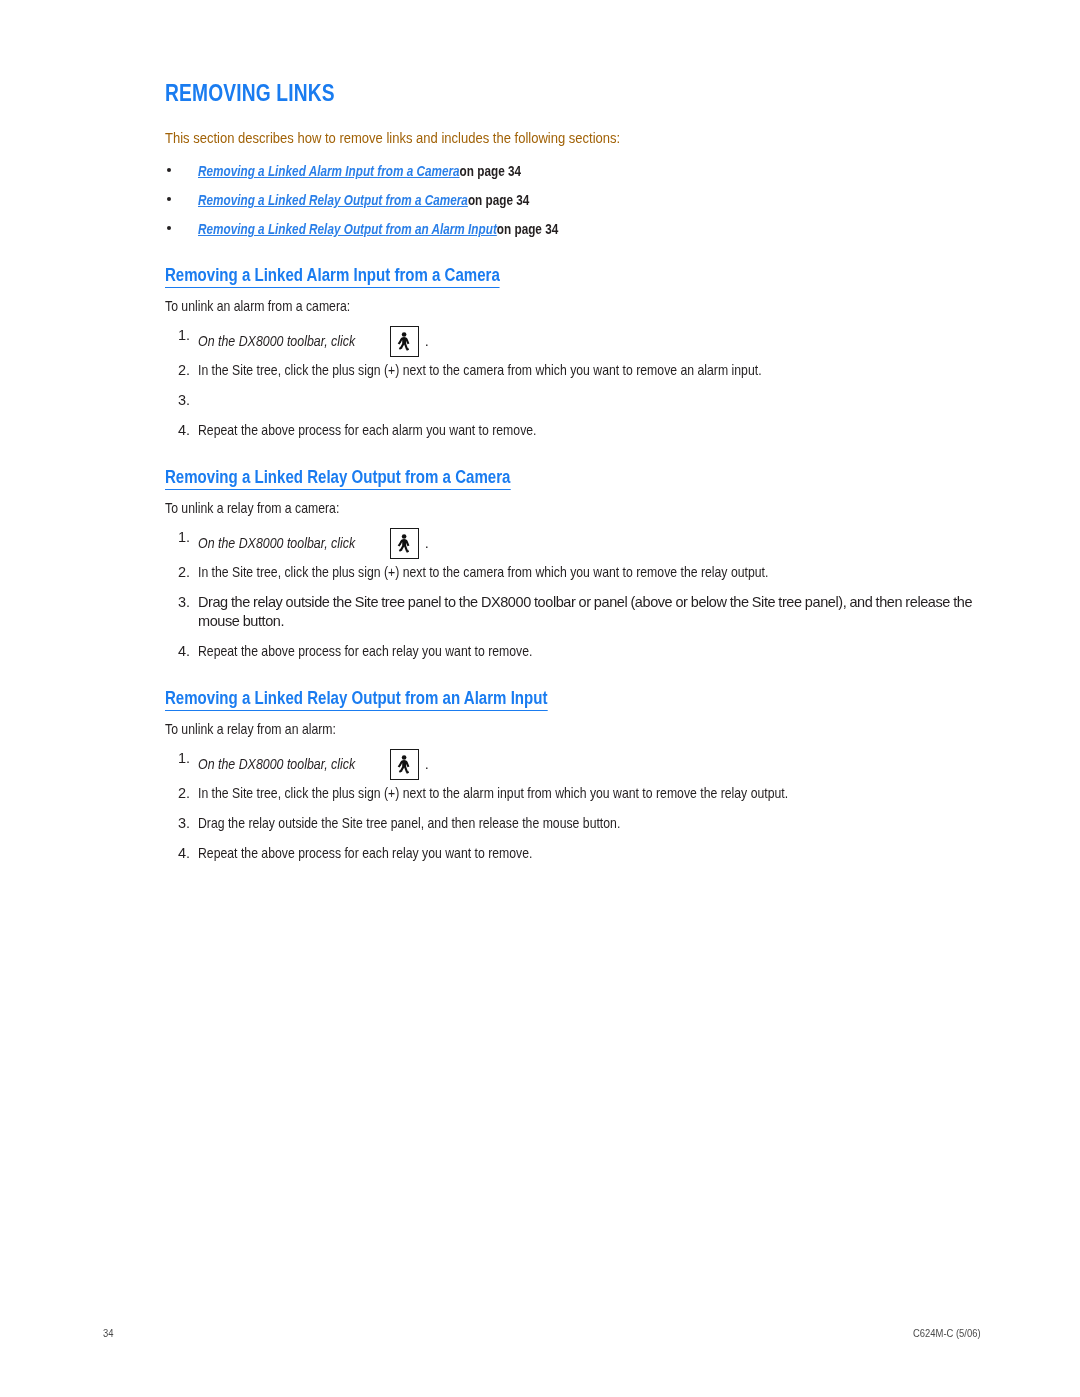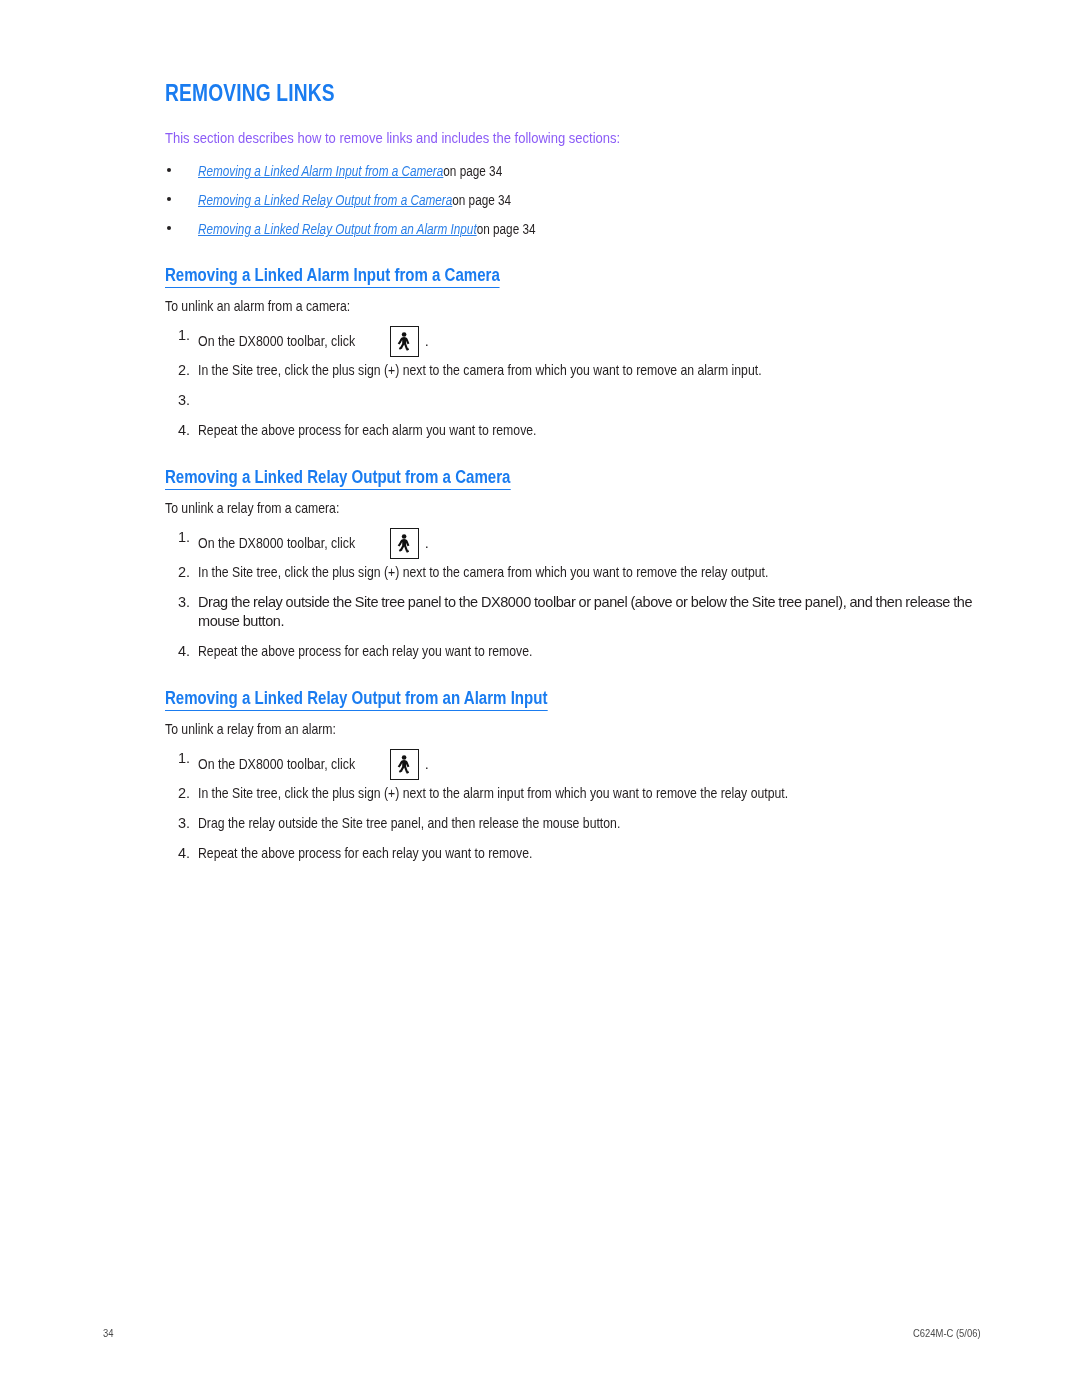--- a/index.html
+++ b/index.html
@@ -50,30 +50,31 @@
     line-height: 26px;
     margin: 0 0 22px 0;
     height: 26px;
   }
   .doc-title .cond { transform: scaleX(0.80); font-weight: bold; }
 
   
   .para {
     font-size: 15.5px;
     line-height: 20px;
-    color: #8b5cf6;
+    color: #a16207;
     margin: 0 0 14px 0;
   }
   .para .cond { transform: scaleX(0.84); }
 
   
   .bullets {
     margin: 0 0 26px 0;
     padding: 0;
     list-style: none;
+    font-weight: bold;
   }
   .bullets li {
     position: relative;
     padding-left: 33px;
     margin-bottom: 11px;
     font-size: 14px;
     line-height: 18px;
   }
   .bullets li .dot {
     position: absolute;
@@ -140,21 +141,21 @@
   .steps .stxt .cond { transform: scaleX(0.845); }
 
   
   .step-icon-row {
     display: flex;
     align-items: center;
     min-height: 34px;
     margin-bottom: 4px !important;
   }
   .step-icon-row .num { top: 7px; }
-  .step-icon-row .lead { line-height: 19px; }
+  .step-icon-row .lead { line-height: 19px; font-style: italic; }
 
   
   .iconbox {
     display: inline-block;
     width: 27px;
     height: 29px;
     border: 1.6px solid #1a1a1a;
     background: #ffffff;
     margin: 0 6px 0 8px;
     position: relative;

